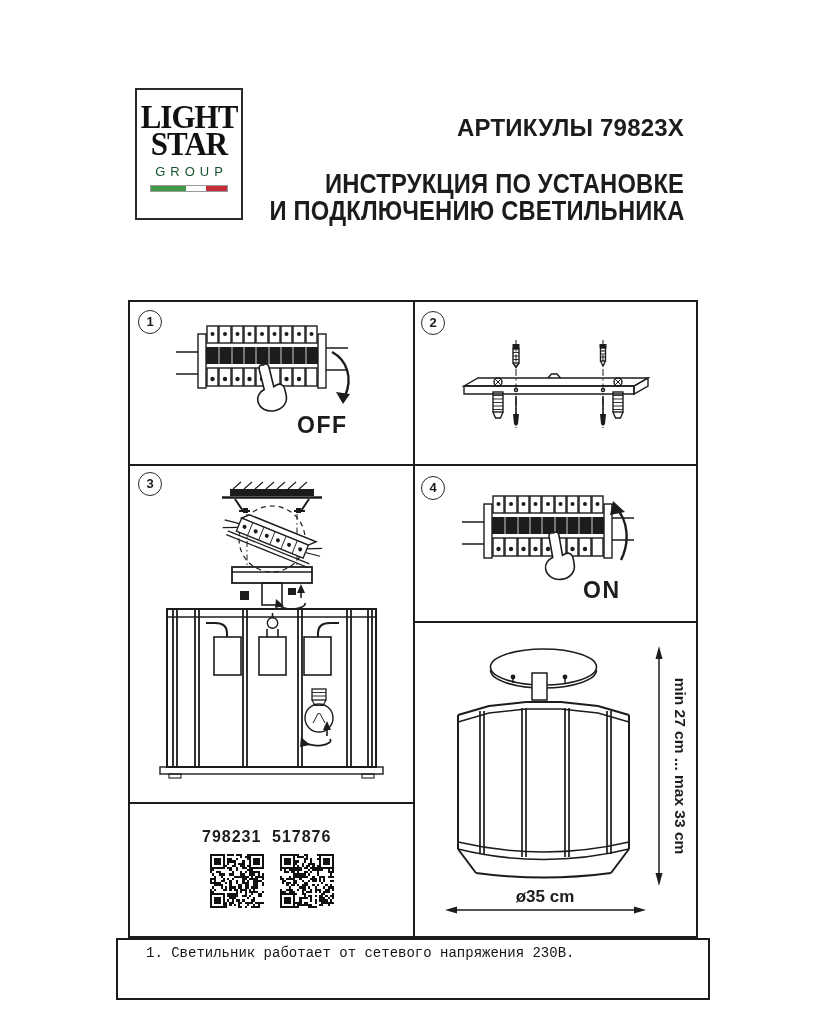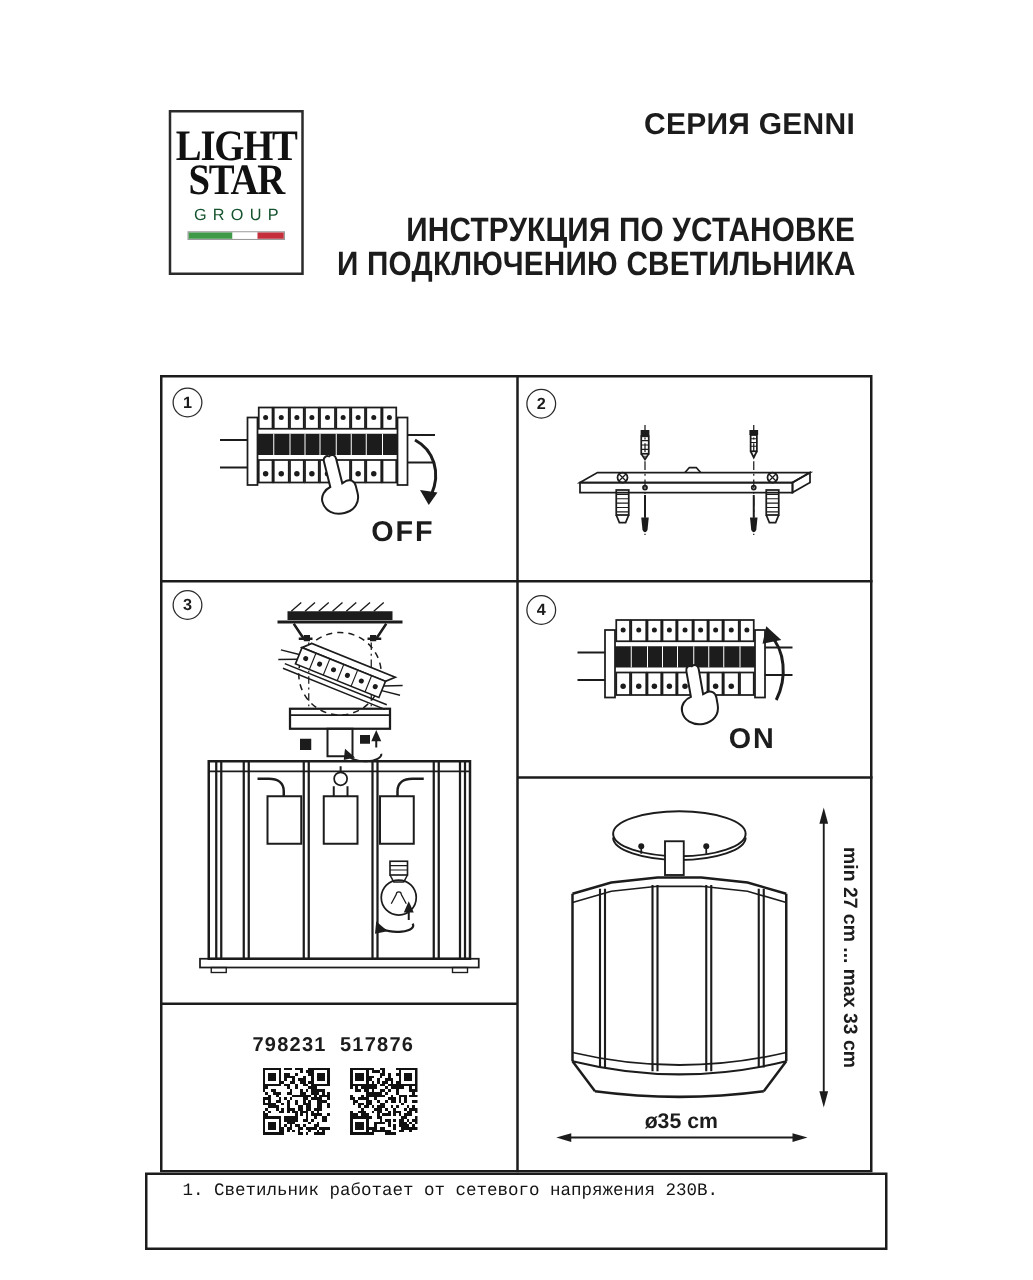--- a/index.html
+++ b/index.html
@@ -41,21 +41,21 @@
     <div class="logo-w logo-w1">LIGHT</div>
     <div class="logo-w">STAR</div>
     <div class="logo-grp">GROUP</div>
     <div class="flag">
       <span style="width:35px;background:#3f9a48"></span>
         <span style="width:20px;background:#ffffff"></span>
         <span style="width:21px;background:#c42f3b"></span>
     </div>
   </div>
 
-  <div class="hline-txt ht-sm" style="top:86px">СЕРИЯ GENNI</div>
+  <div class="hline-txt ht-sm" style="top:114px">АРТИКУЛЫ 79823X</div>
   <div class="hline-txt ht-lg" style="top:169px">ИНСТРУКЦИЯ ПО УСТАНОВКЕ</div>
   <div class="hline-txt ht-lg" style="top:196px">И ПОДКЛЮЧЕНИЮ СВЕТИЛЬНИКА</div>
 
   <div class="abs gridbox"></div>
   <div class="abs vline" style="left:413px;top:300px;width:2px;height:638px"></div>
   <div class="abs hline" style="left:128px;top:464px;width:570px;height:2px"></div>
   <div class="abs hline" style="left:414px;top:621px;width:284px;height:2px"></div>
   <div class="abs hline" style="left:128px;top:802px;width:286px;height:2px"></div>
 
   <div class="abs badge" style="left:138px;top:310px">1</div>

